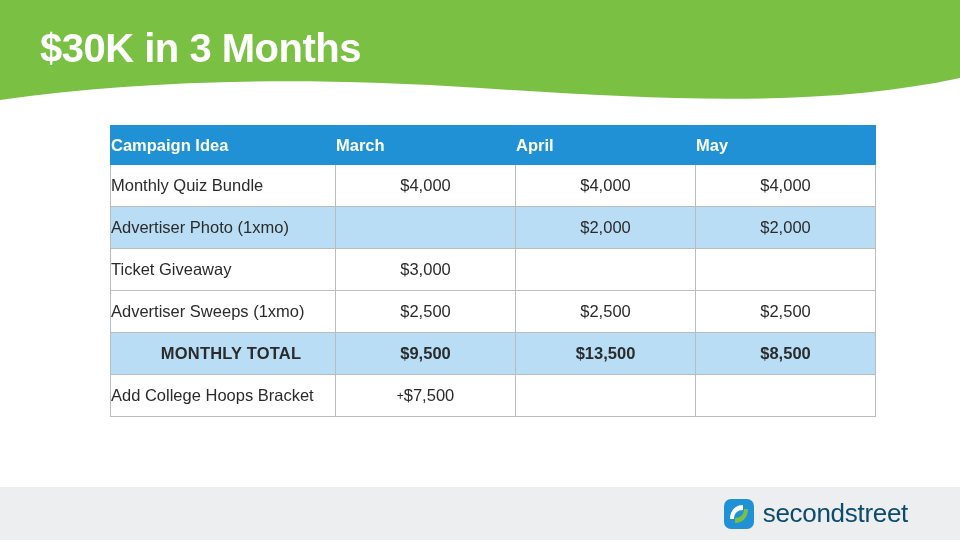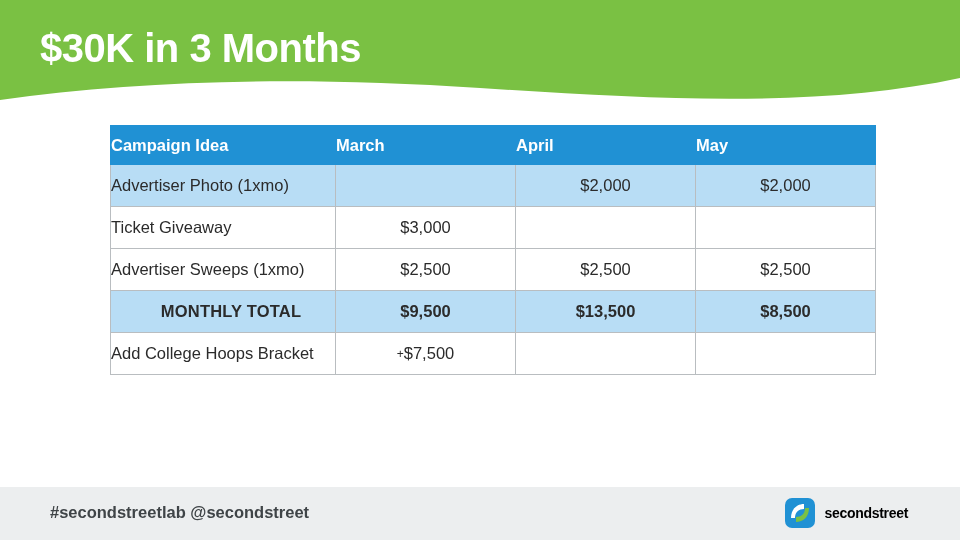--- a/index.html
+++ b/index.html
@@ -131,24 +131,23 @@
     overflow: hidden;
   }
   .logo-mark .swoosh {
     position: absolute;
     left: 4px;
     top: 4px;
     width: 22px;
     height: 22px;
   }
   .logo-text {
-    font-size: 14px;
-    color: #000000;
+    font-size: 26px;
+    color: #0c4a6e;
     letter-spacing: -0.3px;
-    font-weight: bold;
   }
 </style>
 </head>
 <body>
 
 <div class="header-band">
   <svg width="960" height="112" viewBox="0 0 960 112" xmlns="http://www.w3.org/2000/svg">
     <path d="M0,0 L960,0 L960,78 C820,108 660,100 480,88 C300,76 140,80 0,100 Z" fill="#7ac143"></path>
   </svg>
 </div>
@@ -164,20 +163,26 @@
     </colgroup>
     <thead>
       <tr>
         <th>Campaign Idea</th>
         <th>March</th>
         <th>April</th>
         <th>May</th>
       </tr>
     </thead>
     <tbody>
+      <tr class="plain">
+        <td class="idea">Monthly Quiz Bundle</td>
+        <td class="val">$4,000</td>
+        <td class="val">$4,000</td>
+        <td class="val">$4,000</td>
+      </tr>
       <tr class="alt">
         <td class="idea">Advertiser Photo (1xmo)</td>
         <td class="val"></td>
         <td class="val">$2,000</td>
         <td class="val">$2,000</td>
       </tr>
       <tr class="plain">
         <td class="idea">Ticket Giveaway</td>
         <td class="val">$3,000</td>
         <td class="val"></td>
@@ -199,21 +204,20 @@
         <td class="idea">Add College Hoops Bracket</td>
         <td class="val"><span class="plus-small">+</span>$7,500</td>
         <td class="val"></td>
         <td class="val"></td>
       </tr>
     </tbody>
   </table>
 </div>
 
 <div class="footer">
-  <div class="footer-text">#secondstreetlab  @secondstreet</div>
   <div class="logo">
     <div class="logo-mark">
       <svg class="swoosh" viewBox="0 0 22 22" xmlns="http://www.w3.org/2000/svg">
         <path d="M2,16 C2,7 8,2 15,2 L15,7 C10,7 6,10 6,16 Z" fill="#ffffff"></path>
         <path d="M20,6 C20,15 14,20 7,20 L7,15 C12,15 16,12 16,6 Z" fill="#7ac143"></path>
       </svg>
     </div>
     <div class="logo-text">secondstreet</div>
   </div>
 </div>

